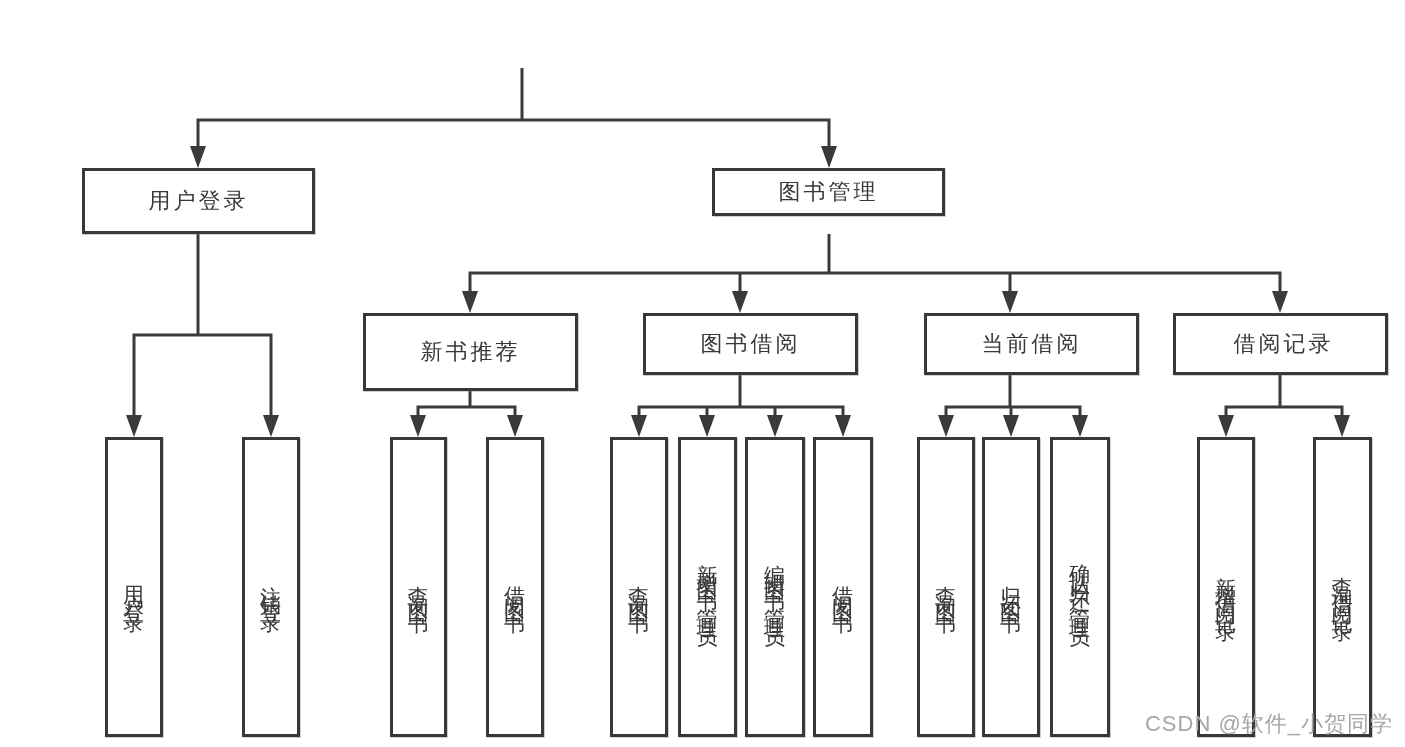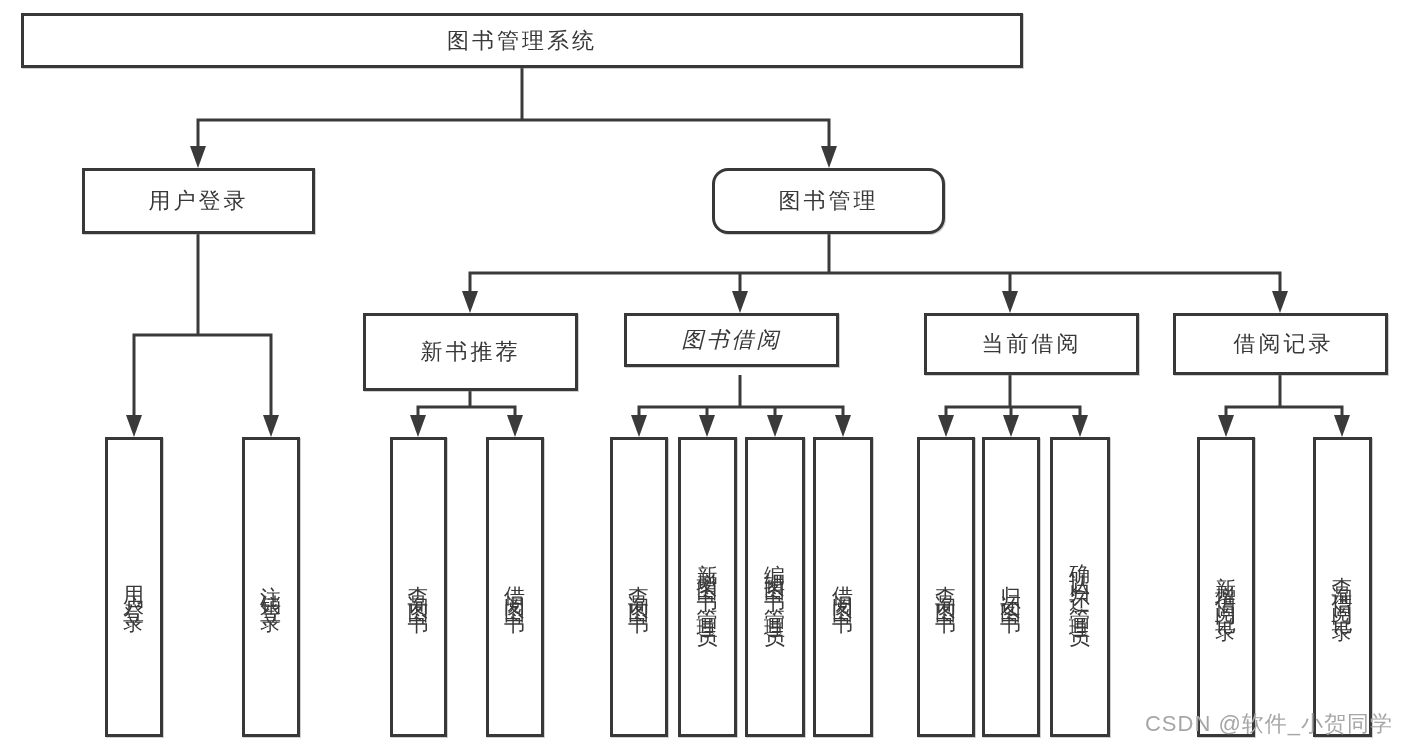--- a/index.html
+++ b/index.html
@@ -95,27 +95,26 @@
       <polygon points="767,415 783,415 775,437"></polygon>
       <polygon points="835,415 851,415 843,437"></polygon>
       <polygon points="938,415 954,415 946,437"></polygon>
       <polygon points="1003,415 1019,415 1011,437"></polygon>
       <polygon points="1072,415 1088,415 1080,437"></polygon>
       <polygon points="1218,415 1234,415 1226,437"></polygon>
       <polygon points="1334,415 1350,415 1342,437"></polygon>
     </g>
   </svg>
 
-  <div class="node h" style="left:21px;top:13px;width:1002px;height:55px;">图书管理系统</div>
 
   <div class="node h" style="left:82px;top:168px;width:233px;height:66px;">用户登录</div>
-  <div class="node h" style="left:712px;top:168px;width:233px;height:66px;border-radius:16px;">图书管理</div>
+  <div class="node h" style="left:712px;top:168px;width:233px;height:48px;">图书管理</div>
 
   <div class="node h" style="left:363px;top:313px;width:215px;height:78px;">新书推荐</div>
-  <div class="node h" style="left:624px;top:313px;width:215px;height:54px;font-style:italic;">图书借阅</div>
+  <div class="node h" style="left:643px;top:313px;width:215px;height:62px;">图书借阅</div>
   <div class="node h" style="left:924px;top:313px;width:215px;height:62px;">当前借阅</div>
   <div class="node h" style="left:1173px;top:313px;width:215px;height:62px;padding-left:6px;">借阅记录</div>
 
   <div class="node v" style="left:105px;top:437px;width:58px;height:300px;">用户登录</div>
   <div class="node v" style="left:242px;top:437px;width:58px;height:300px;">注销登录</div>
 
   <div class="node v" style="left:390px;top:437px;width:57px;height:300px;">查询图书</div>
   <div class="node v" style="left:486px;top:437px;width:58px;height:300px;">借阅图书</div>
 
   <div class="node v" style="left:610px;top:437px;width:58px;height:300px;">查询图书</div>

